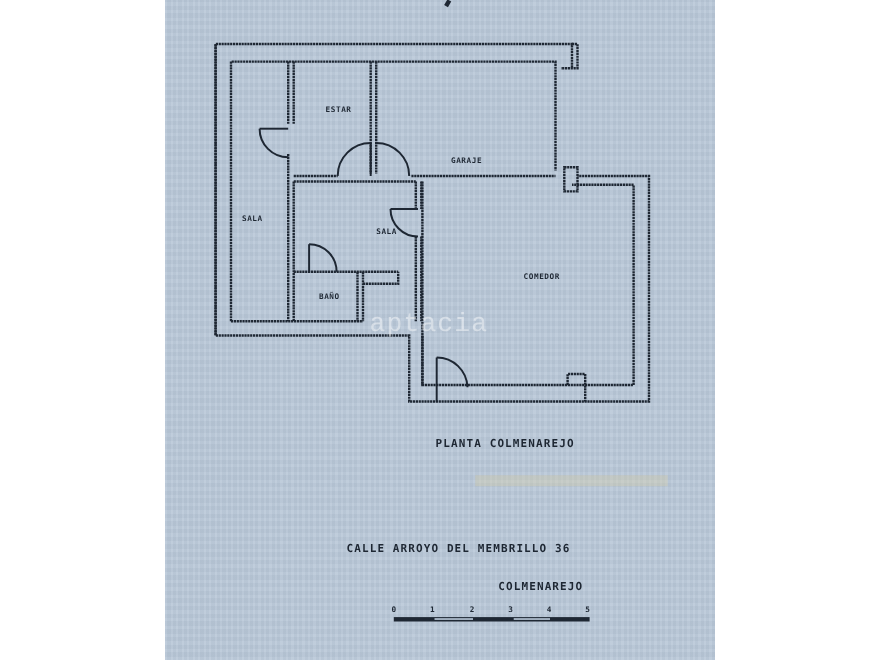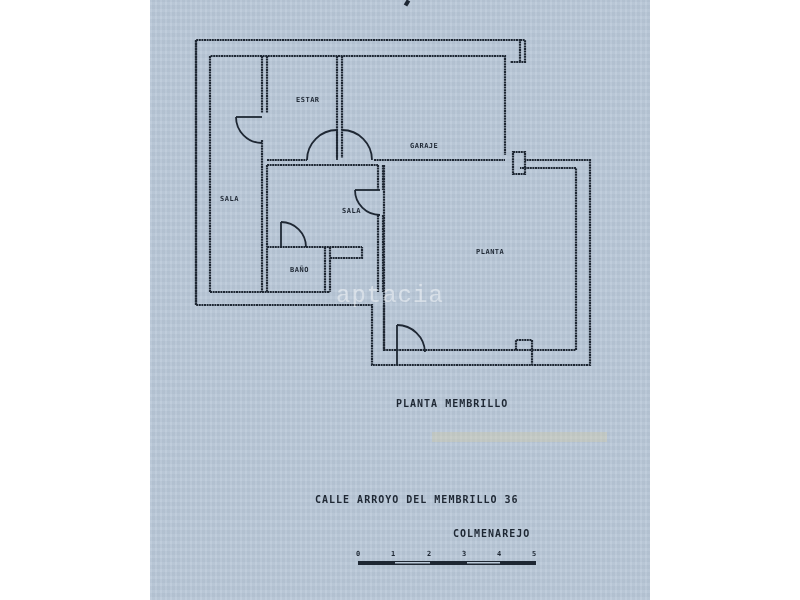--- a/index.html
+++ b/index.html
@@ -86,25 +86,25 @@
   </g>
 </svg>
 
 <div class="yellow-strip"></div>
 
 <div class="lbl small" style="left:296px;top:96px;">ESTAR</div>
 <div class="lbl small" style="left:410px;top:95px;margin-top:47px;">GARAJE</div>
 <div class="lbl small" style="left:220px;top:195px;">SALA</div>
 <div class="lbl small" style="left:302px;top:207px;padding-left:40px;">SALA</div>
 <div class="lbl small" style="left:290px;top:266px;">BAÑO</div>
-<div class="lbl small" style="left:476px;top:248px;">PLANTA</div>
+<div class="lbl small" style="left:476px;top:248px;">COMEDOR</div>
 
 <div class="watermark" style="left:336px;top:282px;">aptacia</div>
 
-<div class="lbl title" style="left:396px;top:398px;">PLANTA MEMBRILLO</div>
+<div class="lbl title" style="left:396px;top:398px;">PLANTA COLMENAREJO</div>
 
 <div class="lbl addr" style="left:315px;top:494px;">CALLE ARROYO DEL MEMBRILLO 36</div>
 <div class="lbl addr" style="left:453px;top:528px;">COLMENAREJO</div>
 
 <div class="scale-num" style="left:356px;top:550px;">0</div>
 <div class="scale-num" style="left:391px;top:550px;">1</div>
 <div class="scale-num" style="left:427px;top:550px;">2</div>
 <div class="scale-num" style="left:462px;top:550px;">3</div>
 <div class="scale-num" style="left:497px;top:550px;">4</div>
 <div class="scale-num" style="left:532px;top:550px;">5</div>

